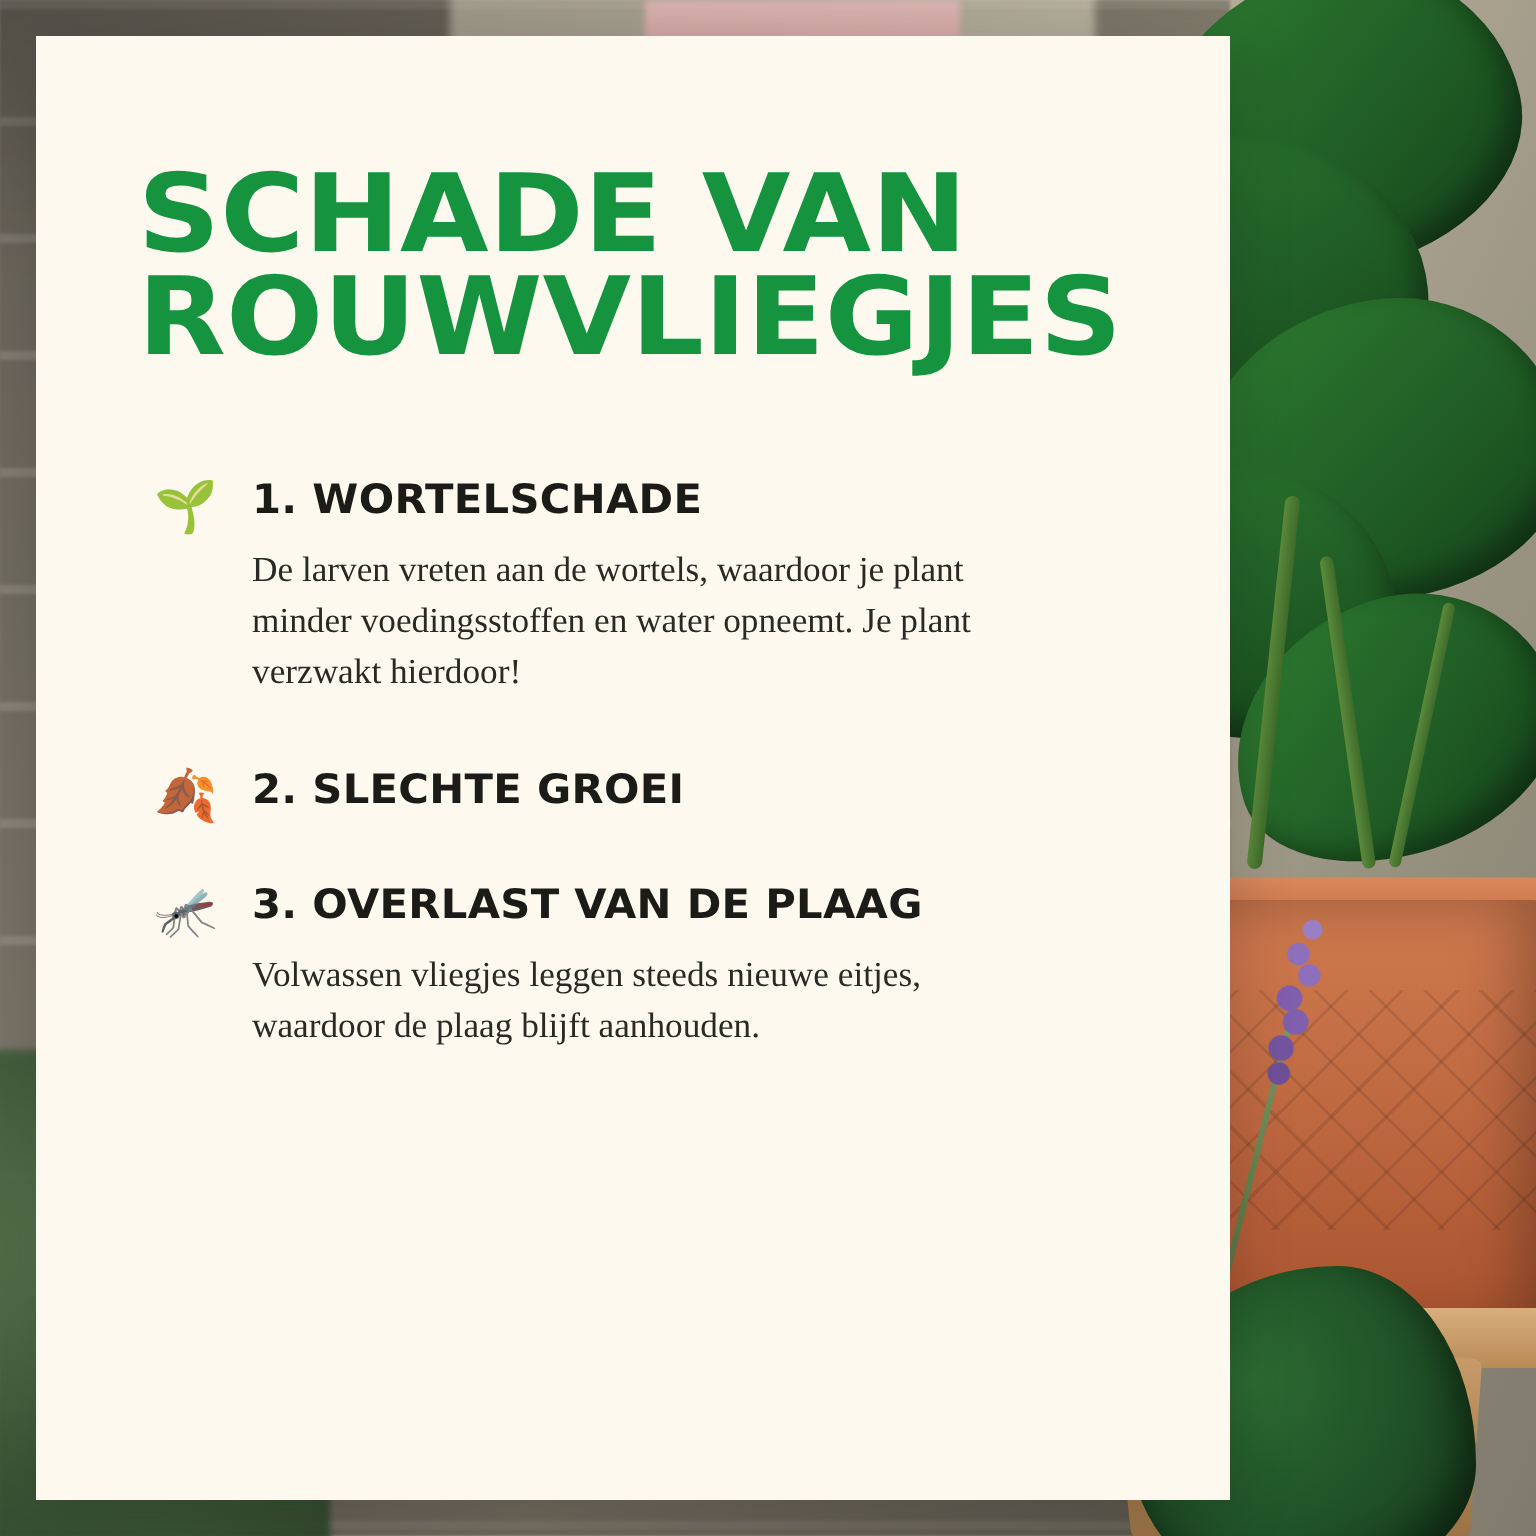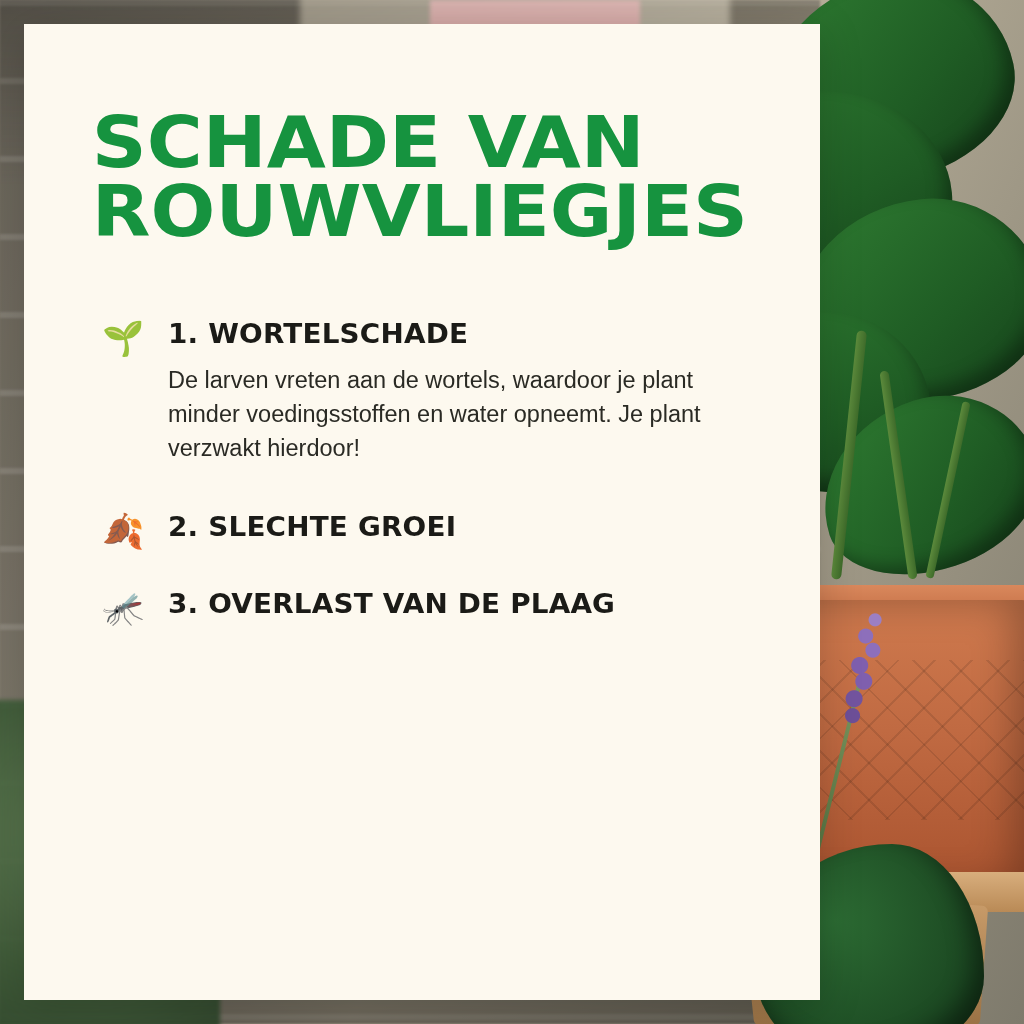--- a/index.html
+++ b/index.html
@@ -263,21 +263,21 @@
     font-weight: 700;
     font-size: 27px;
     letter-spacing: .2px;
     text-transform: uppercase;
     transform: scaleX(1.03);
     transform-origin: left center;
   }
   .item-body {
     margin: 0;
     color: #2a2a24;
-    font-family: Liberation Sans, sans-serif;
+    font-family: Liberation Serif, serif;
     font-size: 23.5px;
     line-height: 1.45;
     max-width: 540px;
   }
 </style>
 </head>
 <body>
 
 <div class="poster">
 
@@ -345,17 +345,18 @@
       </div>
 
       <div class="item">
         <span class="item-icon">🍂</span>
         <h2 class="item-heading">2. SLECHTE GROEI</h2>
       </div>
 
       <div class="item">
         <span class="item-icon">🦟</span>
         <h2 class="item-heading">3. OVERLAST VAN DE PLAAG</h2>
+        <p class="item-body">Volwassen vliegjes leggen steeds nieuwe eitjes, waardoor de plaag blijft aanhouden.</p>
       </div>
 
     </div>
   </div>
 </div>
 
 </body></html>

